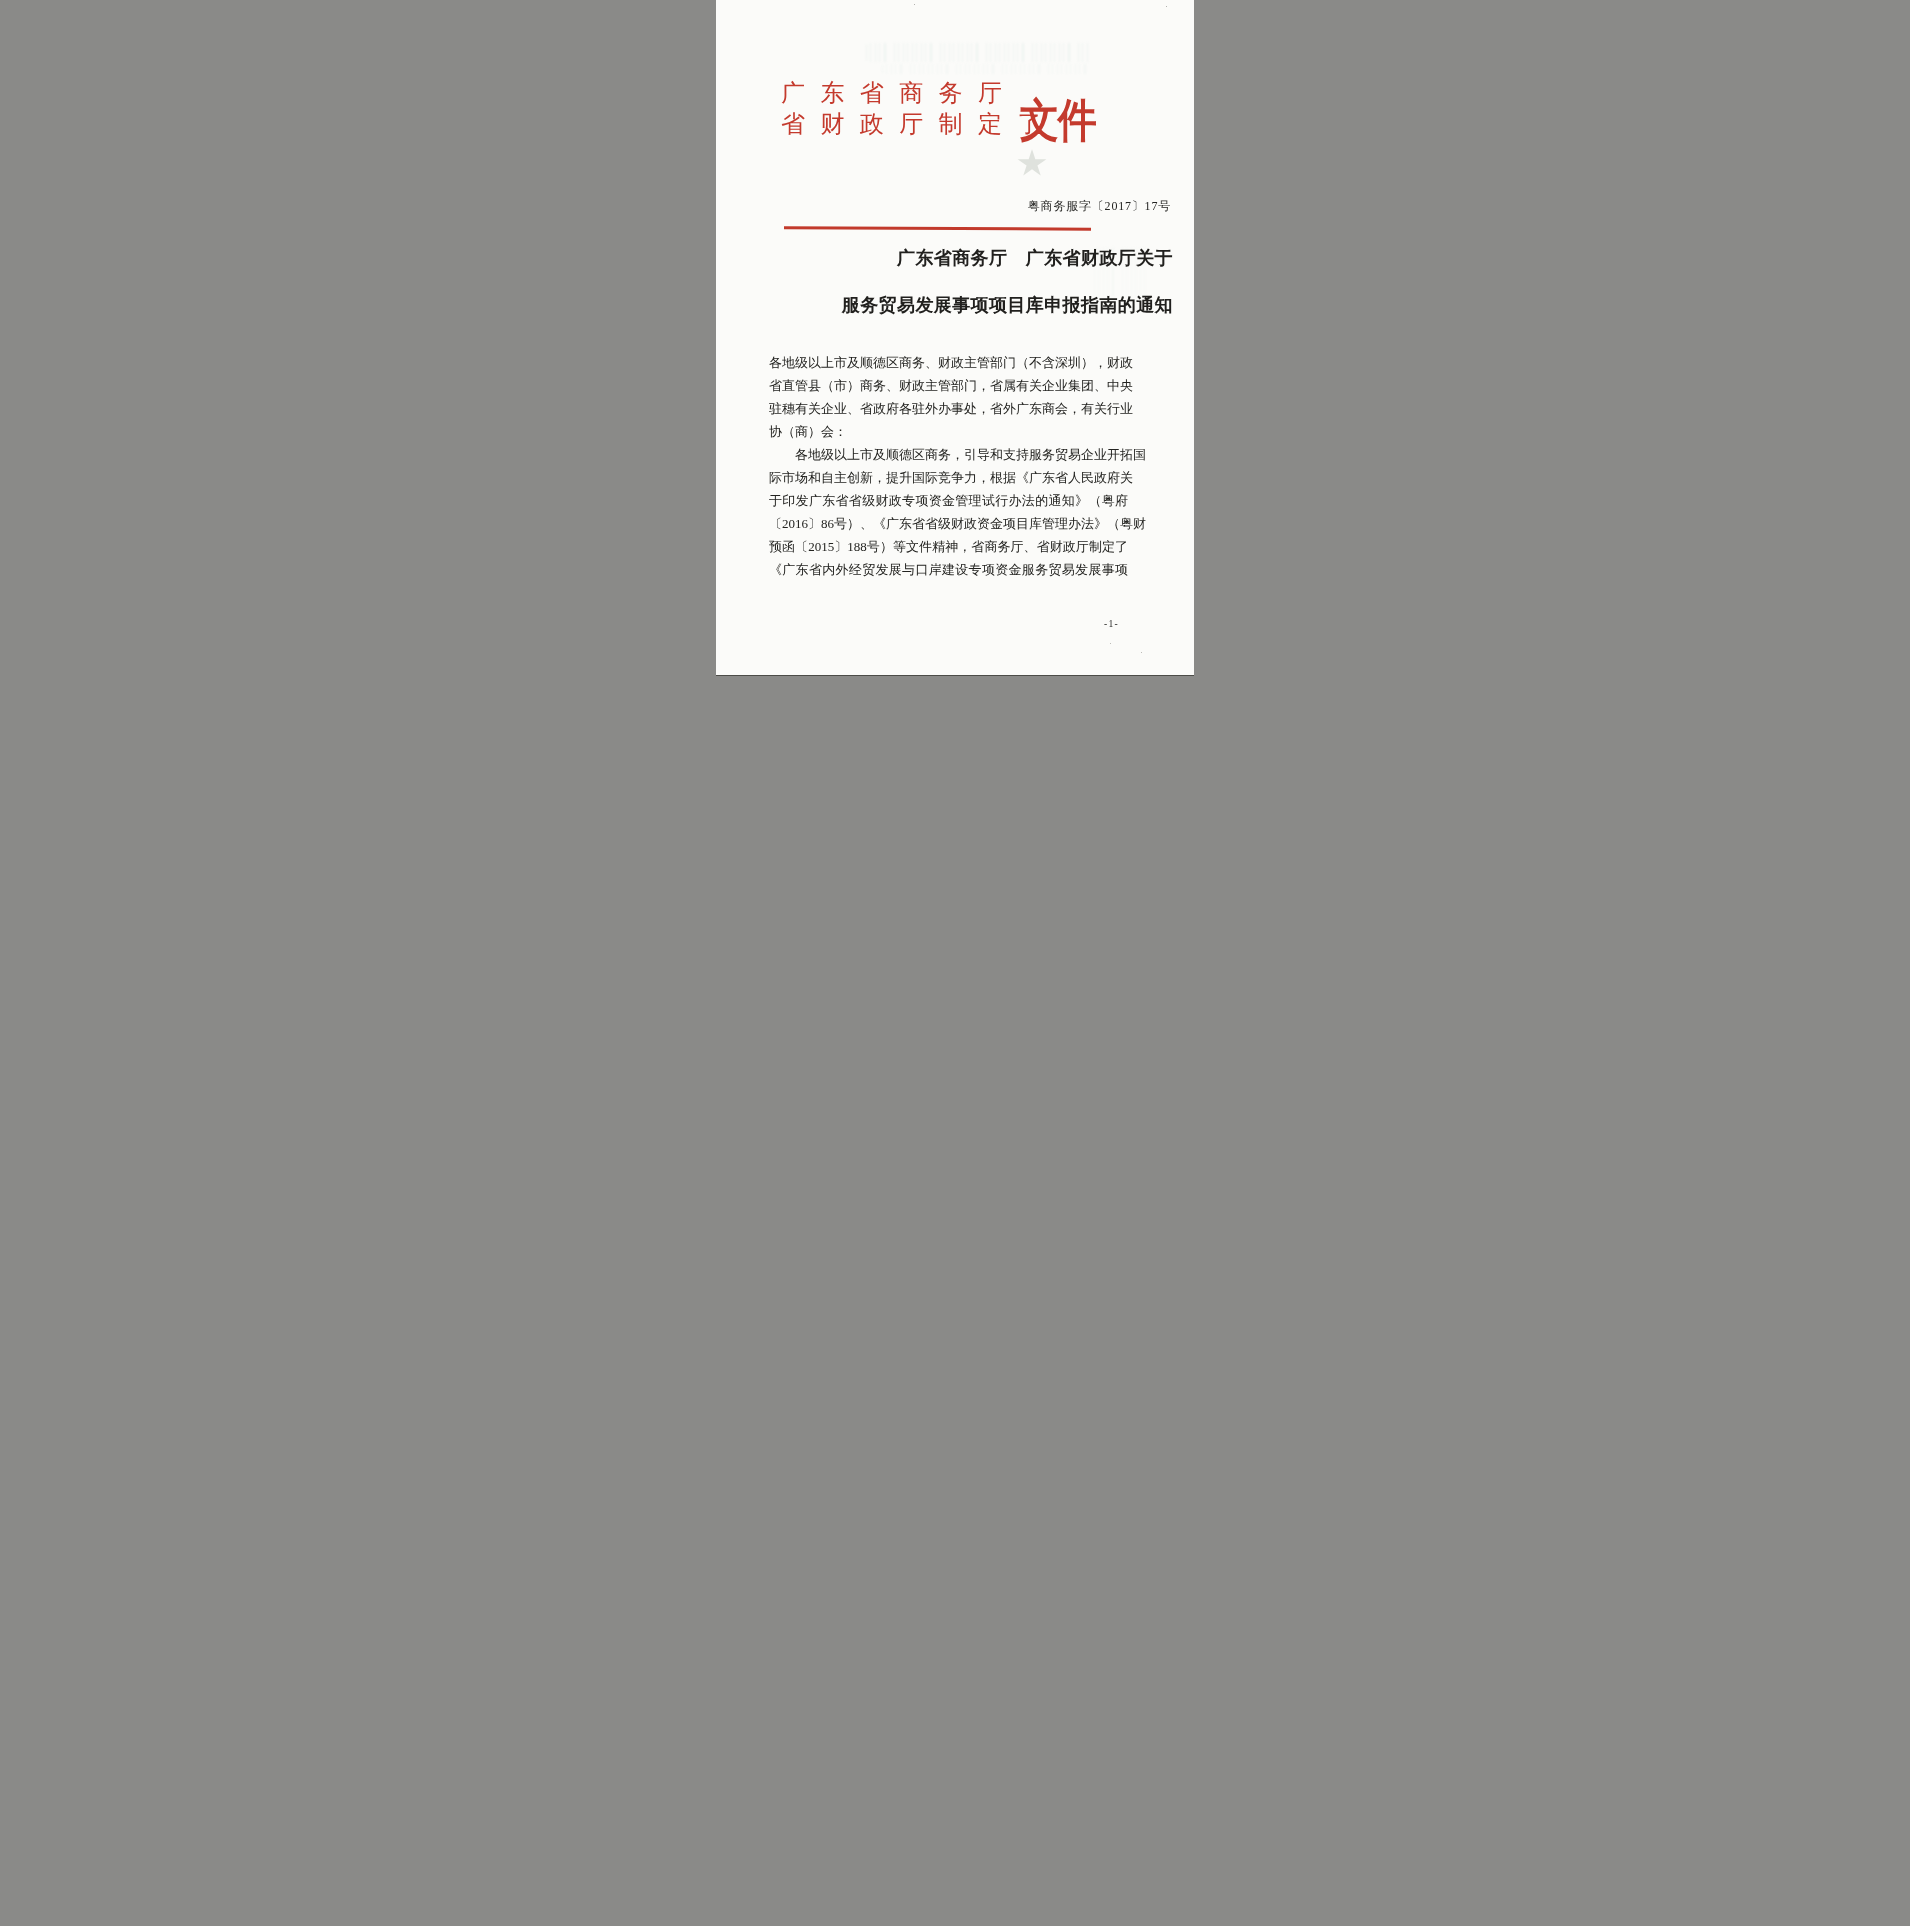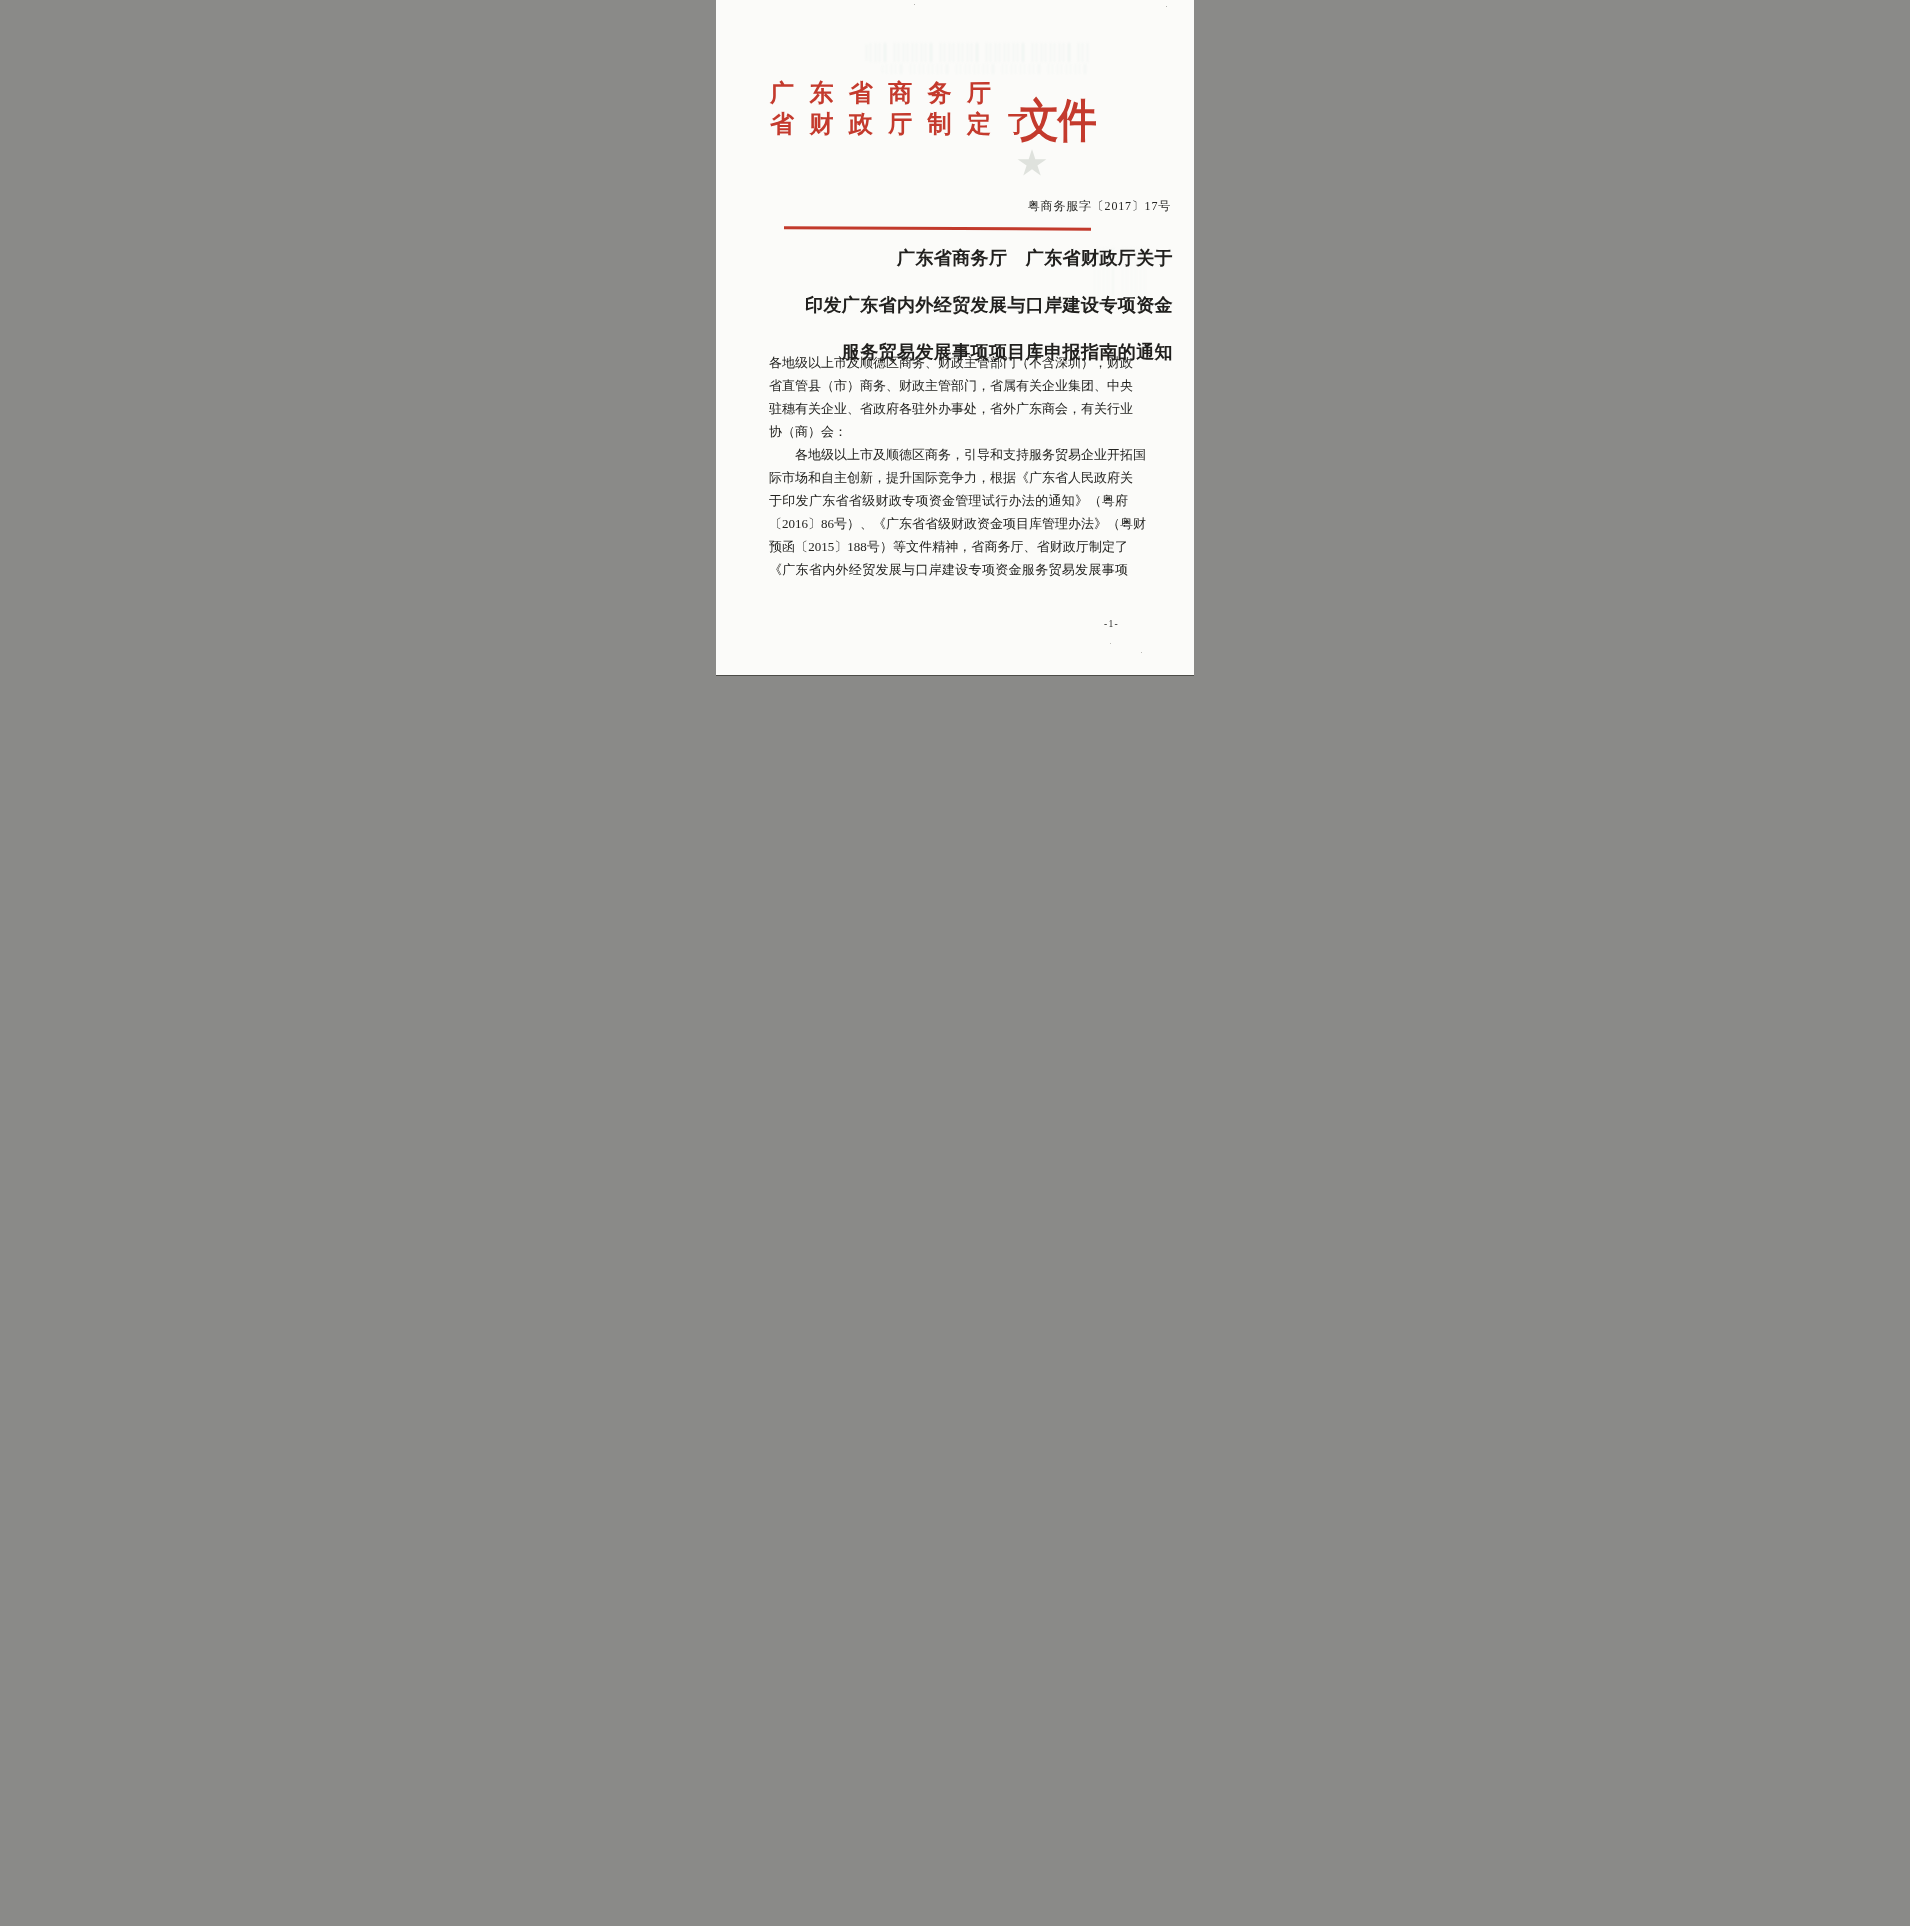--- a/index.html
+++ b/index.html
@@ -43,23 +43,23 @@
     background: #dfe2dd;
     filter: blur(1.2px);
     clip-path: polygon(50% 0%, 61% 35%, 98% 35%, 68% 57%, 79% 91%, 50% 70%, 21% 91%, 32% 57%, 2% 35%, 39% 35%);
   }
 
   .speck { position: absolute; background: #9a9a96; border-radius: 50%; }
 
   
   .org-block {
     position: absolute;
-    left: 54px; top: 78px;
+    left: 65px; top: 78px;
     color: #c43a2d;
-    font-weight: 700;
+    font-weight: 400;
   }
   .org-line {
     font-size: 24px;
     line-height: 31px;
     letter-spacing: 15.4px;
     white-space: nowrap;
   }
   .doc-type {
     position: absolute;
     left: 304px; top: 89px;
@@ -161,21 +161,20 @@
     <div class="org-line">省财政厅制定了</div>
   </div>
   <div class="doc-type">文件</div>
 
   <div class="doc-number">粤商务服字〔2017〕17号</div>
 
   <div class="red-rule"></div>
 
   <div class="doc-title">
     <div>广东省商务厅　广东省财政厅关于</div>
-    <div>印发广东省内外经贸发展与口岸建设专项资金</div>
     <div>服务贸易发展事项项目库申报指南的通知</div>
   </div>
 
   <div class="body-block">
     <div class="body-line">各地级以上市及顺德区商务、财政主管部门（不含深圳），财政</div>
     <div class="body-line">省直管县（市）商务、财政主管部门，省属有关企业集团、中央</div>
     <div class="body-line">驻穗有关企业、省政府各驻外办事处，省外广东商会，有关行业</div>
     <div class="body-line last-left">协（商）会：</div>
     <div class="body-line indent">各地级以上市及顺德区商务，引导和支持服务贸易企业开拓国</div>
     <div class="body-line">际市场和自主创新，提升国际竞争力，根据《广东省人民政府关</div>

